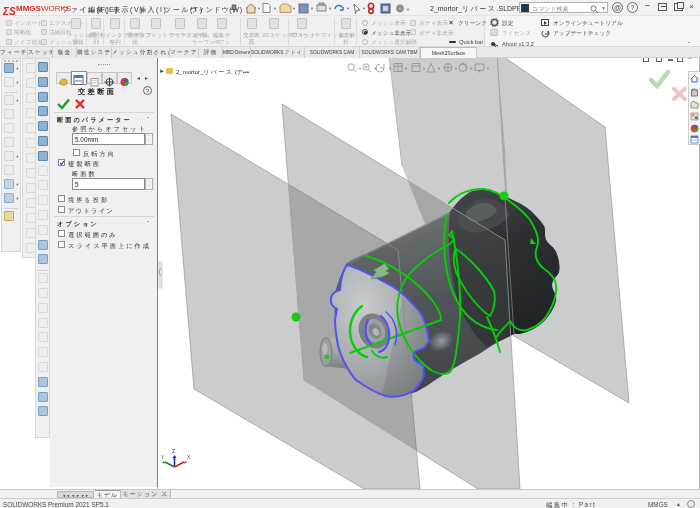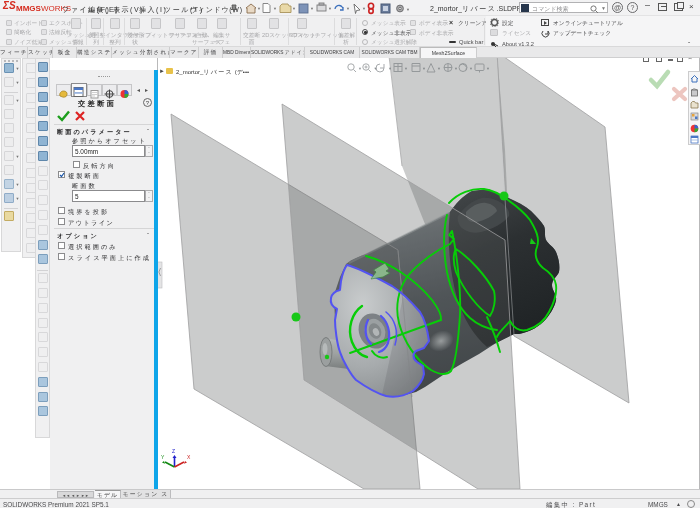--- a/index.html
+++ b/index.html
@@ -16,21 +16,21 @@
 .rsep{top:18px;width:1px;height:27px;background:#dcdcdd;position:absolute}
 .rico{position:absolute;border:1px solid #cfcfd1;background:#f3f3f4;border-radius:1px}
 
 #tabrow{left:0;top:47px;width:700px;height:11px;background:#e9e9ea;border-bottom:1px solid #cfcfd0}
 .tab{position:absolute;top:0;height:11px;font-size:5.6px;color:#3c3c3e;text-align:center;line-height:11px;border-right:1px solid #cdcdce;background:#e9e9ea;white-space:nowrap;overflow:hidden}
 .tabactive{background:#f6f6f7;border-top:1px solid #bbb;border-left:1px solid #bbb}
 
 .vtb{position:absolute;background:#f0f0f1;border:1px solid #d8d8d9}
 .tbi{position:absolute;border-radius:1px}
 
-#pm{left:50px;top:70px;width:108px;height:429px;background:#f0f0f1;border-right:4px solid #0ea5e9}
+#pm{left:50px;top:58px;width:108px;height:429px;background:#f0f0f1;border-right:1px solid #0ea5e9}
 #pm .lbl{position:absolute;font-size:6.2px;color:#2c2c2e;white-space:nowrap}
 #pm .inp{position:absolute;background:#fff;border:1px solid #8b8b8d;font-size:6.4px;color:#222;padding-left:2px;line-height:11px}
 .cb{position:absolute;width:7px;height:7px;background:#fff;border:1px solid #8b8b8d}
 .chev{position:absolute;font-size:6px;color:#555}
 .spin{position:absolute;width:8px;background:#f2f2f3;border:1px solid #ababad}
 
 #btabs{left:0;top:489px;width:700px;height:9px;background:#f0f0f1;border-top:1px solid #c9c9ca}
 #statusbar{left:0;top:498px;width:700px;height:10px;background:#f0f0f1;border-top:1px solid #cdcdce;font-size:6.4px;color:#4a4a4c}
 .btab{position:absolute;top:0;height:9px;font-size:5.8px;line-height:9px;text-align:center;border-right:1px solid #bcbcbe;color:#333}
 
@@ -178,21 +178,21 @@
 </g>
 </svg>
 
 <div class="abs" style="left:643px;top:57px;width:6px;height:5px;border:1px solid #666"></div>
 <div class="abs" style="left:656px;top:57px;width:6px;height:5px;border:1px solid #666"></div>
 <div class="abs" style="left:668px;top:59px;width:5px;height:1.5px;background:#666"></div>
 <div class="abs" style="left:677px;top:57px;width:6px;height:5px;border:1px solid #666"></div>
 <div class="abs" style="left:688px;top:54px;font-size:7px;color:#555">×</div>
 
 <div id="titlebar" class="abs">
- <div class="abs" style="left:3px;top:0;font-size:10px;font-weight:bold;color:#d52b1e;font-style:italic">ƩS</div>
+ <div class="abs" style="left:3px;top:6px;font-size:10px;font-weight:bold;color:#d52b1e;font-style:italic">ƩS</div>
  <div class="abs" style="left:16px;top:4px;font-size:8px;color:#d52b1e"><b>MMGS</b>WORKS</div>
  <div class="menu abs jp2" style="left:62px">ファイル(F)</div>
  <div class="menu abs jp2" style="left:88px">編集(E)</div>
  <div class="menu abs jp2" style="left:113px">表示(V)</div>
  <div class="menu abs jp2" style="left:139px">挿入(I)</div>
  <div class="menu abs jp2" style="left:164px">ツール(T)</div>
  <div class="menu abs" style="left:190px;letter-spacing:.1em">ウィンドウ(W)</div>
  <svg class="abs" style="left:230px;top:4px" width="8" height="9">
       <path d="M2,1 L6,1 L5.5,4.5 L7,5.5 L1,5.5 L2.5,4.5 Z M4,5.5 L4,8.5" stroke="#555" stroke-width="0.9" fill="#888"></path>
     </svg>

